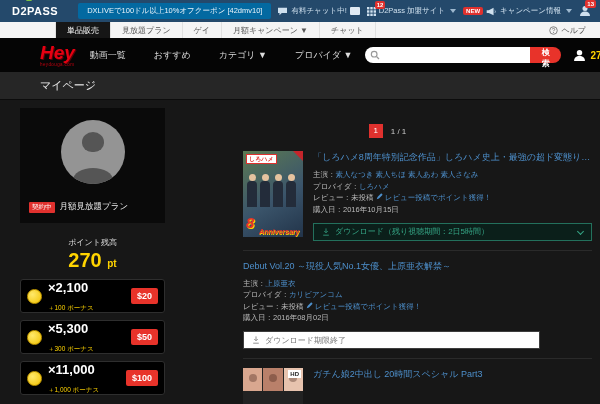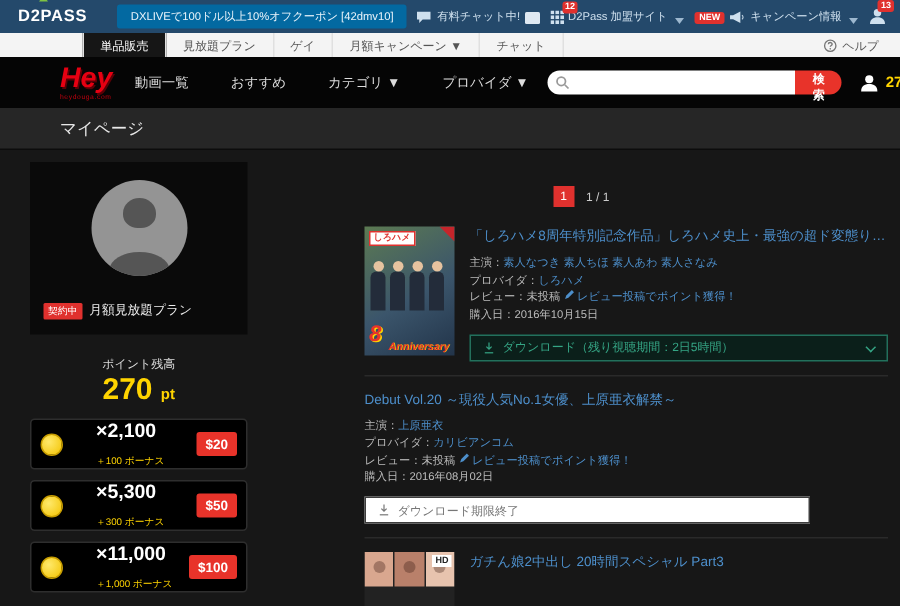--- a/index.html
+++ b/index.html
@@ -5,21 +5,21 @@
   *{margin:0;padding:0;box-sizing:border-box;}
   html,body{width:600px;height:404px;overflow:hidden;}
   body{font-family:"Liberation Sans",sans-serif;background:#171717;position:relative;}
 
   
   .topbar{height:22px;background:#24496b;display:flex;align-items:center;padding:0 12px;gap:6px;}
   .brand{color:#fff;font-weight:bold;font-size:11px;letter-spacing:.5px;position:relative;}
   .sprout{position:absolute;top:-3px;left:26px;width:0;height:0;border-left:3px solid transparent;border-right:3px solid transparent;border-bottom:4px solid #7fc243;}
   .coupon{background:#0369a1;color:#eaf4fb;font-size:7.5px;padding:3px 9px;border-radius:2px;margin-left:14px;border:none;white-space:nowrap;}
   .top-right{margin-left:auto;display:flex;align-items:center;gap:7px;color:#cfe0ee;font-size:7.5px;}
-  .top-item{display:flex;align-items:flex-end;gap:3px;position:relative;white-space:nowrap;}
+  .top-item{display:flex;align-items:center;gap:3px;position:relative;white-space:nowrap;}
   .ico{display:inline-flex;align-items:center;justify-content:center;}
   .ico svg{display:block;}
   .num-badge{position:absolute;top:-5px;background:#e0312e;color:#fff;font-size:6px;font-weight:bold;border-radius:2px;padding:0 2px;line-height:8px;}
   .badge-grid{left:8px;}
   .badge-user{right:-5px;}
   .new-badge{background:#e0312e;color:#fff;font-size:6px;font-weight:bold;border-radius:2px;padding:1px 3px;}
   .caret-down{width:0;height:0;border-left:3px solid transparent;border-right:3px solid transparent;border-top:4px solid #9db8cf;margin-left:2px;}
   .tv-chip{width:10px;height:8px;background:#dfe9f2;border-radius:1px;}
 
   
@@ -61,21 +61,21 @@
   .avatar .shoulders{position:absolute;bottom:-8px;left:12px;width:40px;height:24px;border-radius:50% 50% 0 0;background:#555;}
   .plan-row{display:flex;align-items:center;gap:5px;padding:5px 3px 4px;}
   .plan-badge{background:#e0312e;color:#fff;font-size:6.5px;padding:1px 3px;border-radius:1px;white-space:nowrap;}
   .plan-name{color:#eee;font-size:8.5px;white-space:nowrap;}
   .points-box{text-align:center;margin-top:14px;}
   .points-label{color:#ddd;font-size:8px;}
   .points-value{color:#ffd400;font-size:20px;font-weight:bold;line-height:1.2;}
   .points-unit{font-size:10px;font-weight:bold;}
   .pkg{background:#000;border:1px solid #2e2e2e;border-radius:3px;height:34px;margin-top:7px;display:flex;align-items:center;padding:0 6px;cursor:pointer;}
   .coin{width:15px;height:15px;border-radius:50%;background:radial-gradient(circle at 35% 35%,#ffe96b,#f2c200);border:1px solid #c79d00;flex-shrink:0;}
-  .pkg-mid{margin-left:22px;line-height:1.1;}
+  .pkg-mid{margin-left:6px;line-height:1.1;}
   .pkg-amount{color:#fff;font-size:13px;font-weight:bold;white-space:nowrap;}
   .pkg-bonus{color:#ffd400;font-size:6.5px;white-space:nowrap;}
   .pkg-price{margin-left:auto;background:#e8332a;color:#fff;border:none;font-size:9px;font-weight:bold;padding:3px 6px;border-radius:2px;cursor:pointer;}
 
   
   .main{flex:1;margin-left:18px;margin-right:8px;padding-top:12px;min-width:0;}
   .tabs{display:flex;gap:18px;border-bottom:1px solid #383838;font-size:9.5px;font-weight:bold;color:#b5b5b5;}
   .tab{padding-bottom:6px;cursor:pointer;white-space:nowrap;}
   .tab.active{color:#fff;border-bottom:2px solid #e0312e;margin-bottom:-1px;}
   .pager{display:flex;justify-content:center;align-items:center;gap:8px;margin:12px 0 4px;}

